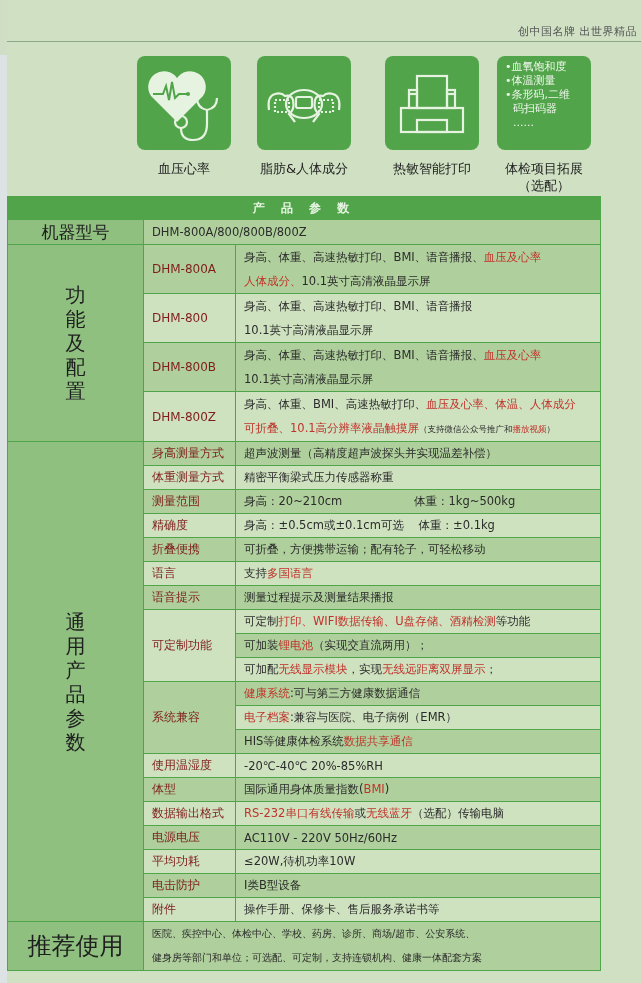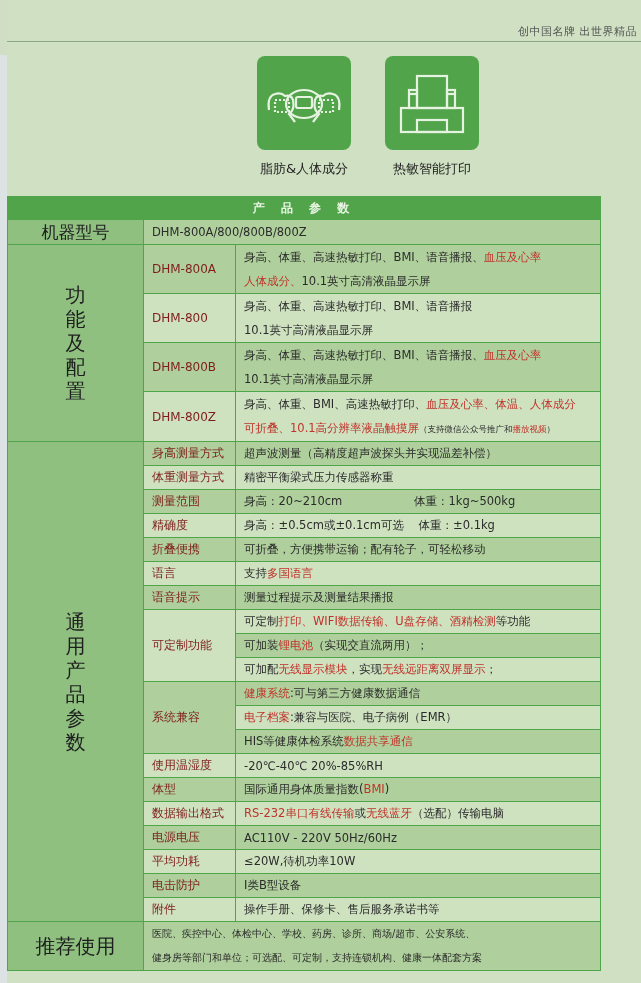--- a/index.html
+++ b/index.html
@@ -65,20 +65,32 @@
 </style>
 </head>
 <body>
 
 <div class="left-strip"></div>
 <div class="slogan">创中国名牌 出世界精品</div>
 <div class="slogan-line"></div>
 
 <div class="features">
 
+  <div class="feature" style="left:122px;">
+    <div class="tile">
+      <svg viewBox="0 0 86 86" fill="none" stroke="#e6f3e1" stroke-width="2.2">
+        <path d="M36 62 L10 36 a13 13 0 0 1 26 -18 a13 13 0 0 1 26 18 z" fill="#e6f3e1" stroke="none"></path>
+        <polyline points="12,34 22,34 25,26 28,40 31,22 34,38 38,34 46,34" stroke="#52a44b" stroke-width="2"></polyline>
+        <circle cx="47" cy="34" r="2" fill="#52a44b" stroke="none"></circle>
+        <circle cx="40" cy="62" r="6"></circle>
+        <path d="M40 68 q0 12 12 12 q14 0 14 -16 l0 -14 q-10 -2 -10 -12 m10 12 q10 -2 10 -12"></path>
+      </svg>
+    </div>
+    <div class="caption">血压心率</div>
+  </div>
 
   <div class="feature" style="left:242px;">
     <div class="tile">
       <svg viewBox="0 0 86 86" fill="none" stroke="#e6f3e1" stroke-width="2.2">
         <ellipse cx="43" cy="44" rx="18" ry="14"></ellipse>
         <rect x="35" y="37" width="16" height="11" rx="2"></rect>
         <path d="M8 50 q-2 -14 6 -16 q6 -2 10 2 q6 -2 8 4 q2 10 -4 14 l6 8"></path>
         <path d="M78 50 q2 -14 -6 -16 q-6 -2 -10 2 q-6 -2 -8 4 q-2 10 4 14 l-6 8"></path>
         <rect x="14" y="40" width="14" height="12" stroke-dasharray="2 2"></rect>
         <rect x="58" y="40" width="14" height="12" stroke-dasharray="2 2"></rect>
@@ -95,20 +107,35 @@
         <rect x="58" y="30" width="8" height="18"></rect>
         <line x1="20" y1="34" x2="28" y2="34"></line>
           <line x1="58" y1="34" x2="66" y2="34"></line>
         <rect x="12" y="48" width="62" height="24"></rect>
         <rect x="28" y="60" width="30" height="12"></rect>
       </svg>
     </div>
     <div class="caption">热敏智能打印</div>
   </div>
 
+  <div class="feature" style="left:482px;">
+    <div class="tile" style="align-items:flex-start;">
+      <div class="tile-list">
+        <div>•血氧饱和度</div>
+        <div>•体温测量</div>
+        <div>•条形码,二维</div>
+        <div style="padding-left:8px">  码扫码器</div>
+        <div style="padding-left:8px">  ......</div>
+      </div>
+    </div>
+    <div class="caption">
+      <div>体检项目拓展</div>
+      <div>（选配）</div>
+    </div>
+  </div>
 </div>
 
 <table class="spec">
   <colgroup>
       <col style="width:136px">
       <col style="width:92px">
       <col>
     </colgroup>
   <tbody>
       <tr class="hdr">
@@ -237,20 +264,20 @@
   <tr style="height:24px">
     <td class="a sub">电击防护</td>
     <td class="a val">I类B型设备</td>
   </tr>
   <tr style="height:24px">
     <td class="b sub">附件</td>
     <td class="b val">操作手册、保修卡、售后服务承诺书等</td>
   </tr>
 
   <tr>
-    <td class="group" style="font-size:20px;height:48px;">推荐使用</td>
+    <td class="group" style="font-size:24px;height:48px;">推荐使用</td>
     <td colspan="2" class="a val" style="font-size:10px">
       <span class="line">医院、疾控中心、体检中心、学校、药房、诊所、商场/超市、公安系统、</span>
       <span class="line">健身房等部门和单位；可选配、可定制，支持连锁机构、健康一体配套方案</span>
     </td>
   </tr>
 </tbody>
   </table>
 
 </body></html>

